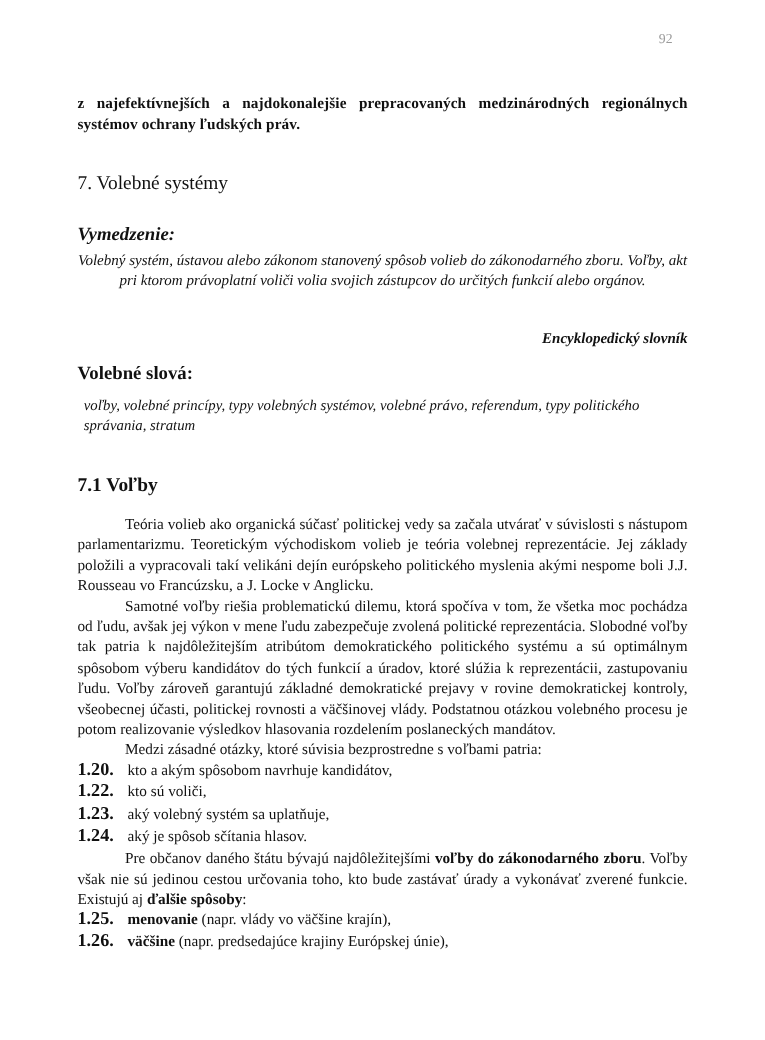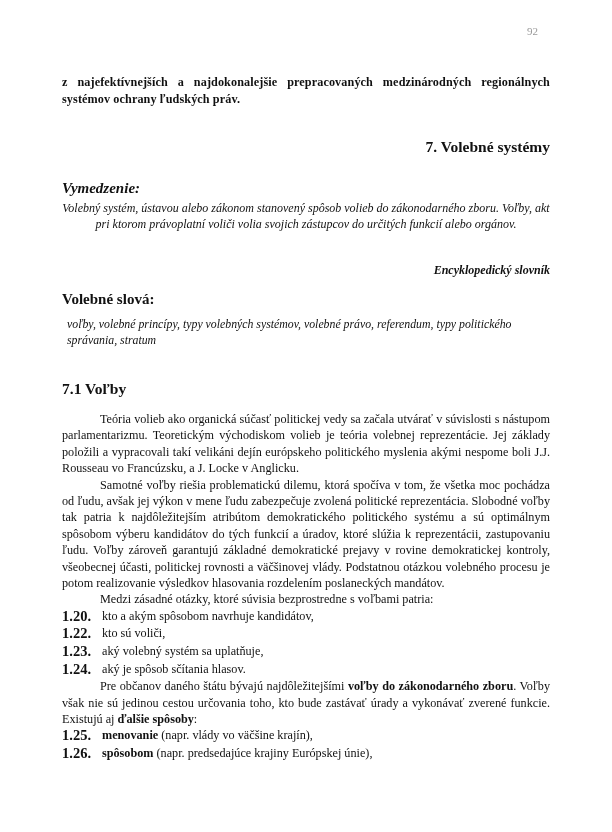--- a/index.html
+++ b/index.html
@@ -11,21 +11,21 @@
   .page-number {
     position: absolute; top: 25px; left: 527px;
     font-size: 11px; color: #9a9a9a;
   }
   .content { position: absolute; left: 62px; top: 74px; width: 488px; }
   .intro {
     font-weight: bold; font-size: 12.2px; line-height: 17px;
     text-align: justify; margin: 0; letter-spacing: 0.1px;
   }
   .chapter-title {
-    text-align: right; font-weight: bold; font-size: 15.5px;
+    text-align: left; font-weight: normal; font-size: 15.5px;
     margin: 0; position: absolute; top: 138px; left: 0; width: 488px;
   }
   .def-head {
     position: absolute; top: 180px; left: 0;
     font-weight: bold; font-style: italic; font-size: 15px; margin: 0;
   }
   .def-body {
     position: absolute; top: 200px; left: 0; width: 488px;
     font-style: italic; font-size: 12px; line-height: 16px; margin: 0; text-align: center;
   }
@@ -103,17 +103,17 @@
 
     <p class="indent"><span>Pre občanov daného štátu bývajú najdôležitejšími </span><b>voľby do zákonodarného zboru</b><span>. Voľby však nie sú jedinou cestou určovania toho, kto bude zastávať úrady a vykonávať zverené funkcie. Existujú aj </span><b>ďalšie spôsoby</b><span>:</span></p>
 
     <div>
       <div class="list-item">
         <span class="list-num">1.25.</span>
         <span class="list-text"><b>menovanie</b><span> (napr. vlády vo väčšine krajín),</span></span>
       </div>
       <div class="list-item">
         <span class="list-num">1.26.</span>
-        <span class="list-text"><b>spôsobom</b><span> (napr. predsedajúce krajiny Európskej únie),</span></span>
+        <span class="list-text"><b>väčšine</b><span> (napr. predsedajúce krajiny Európskej únie),</span></span>
       </div>
     </div>
   </div>
 </div>
 
 </body></html>

